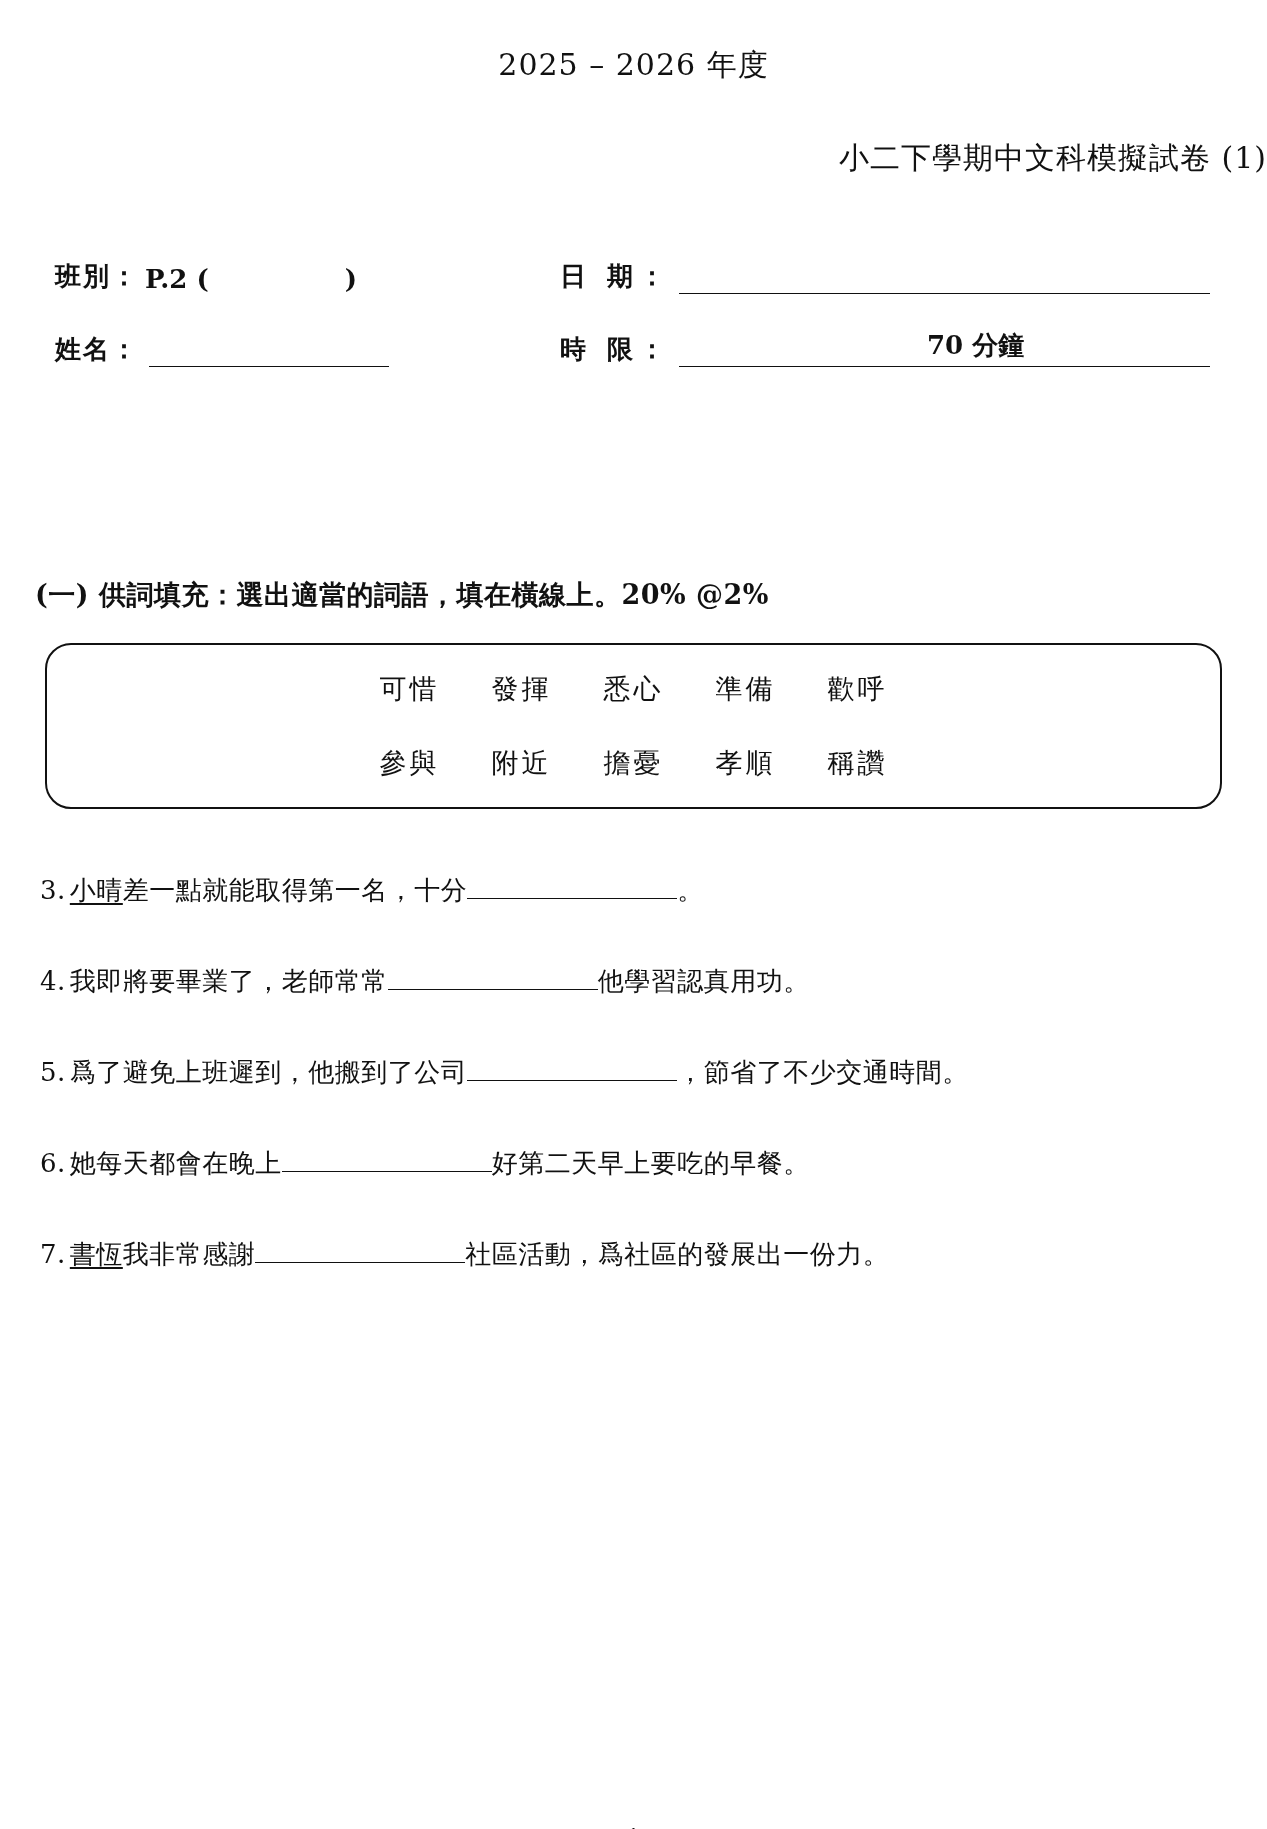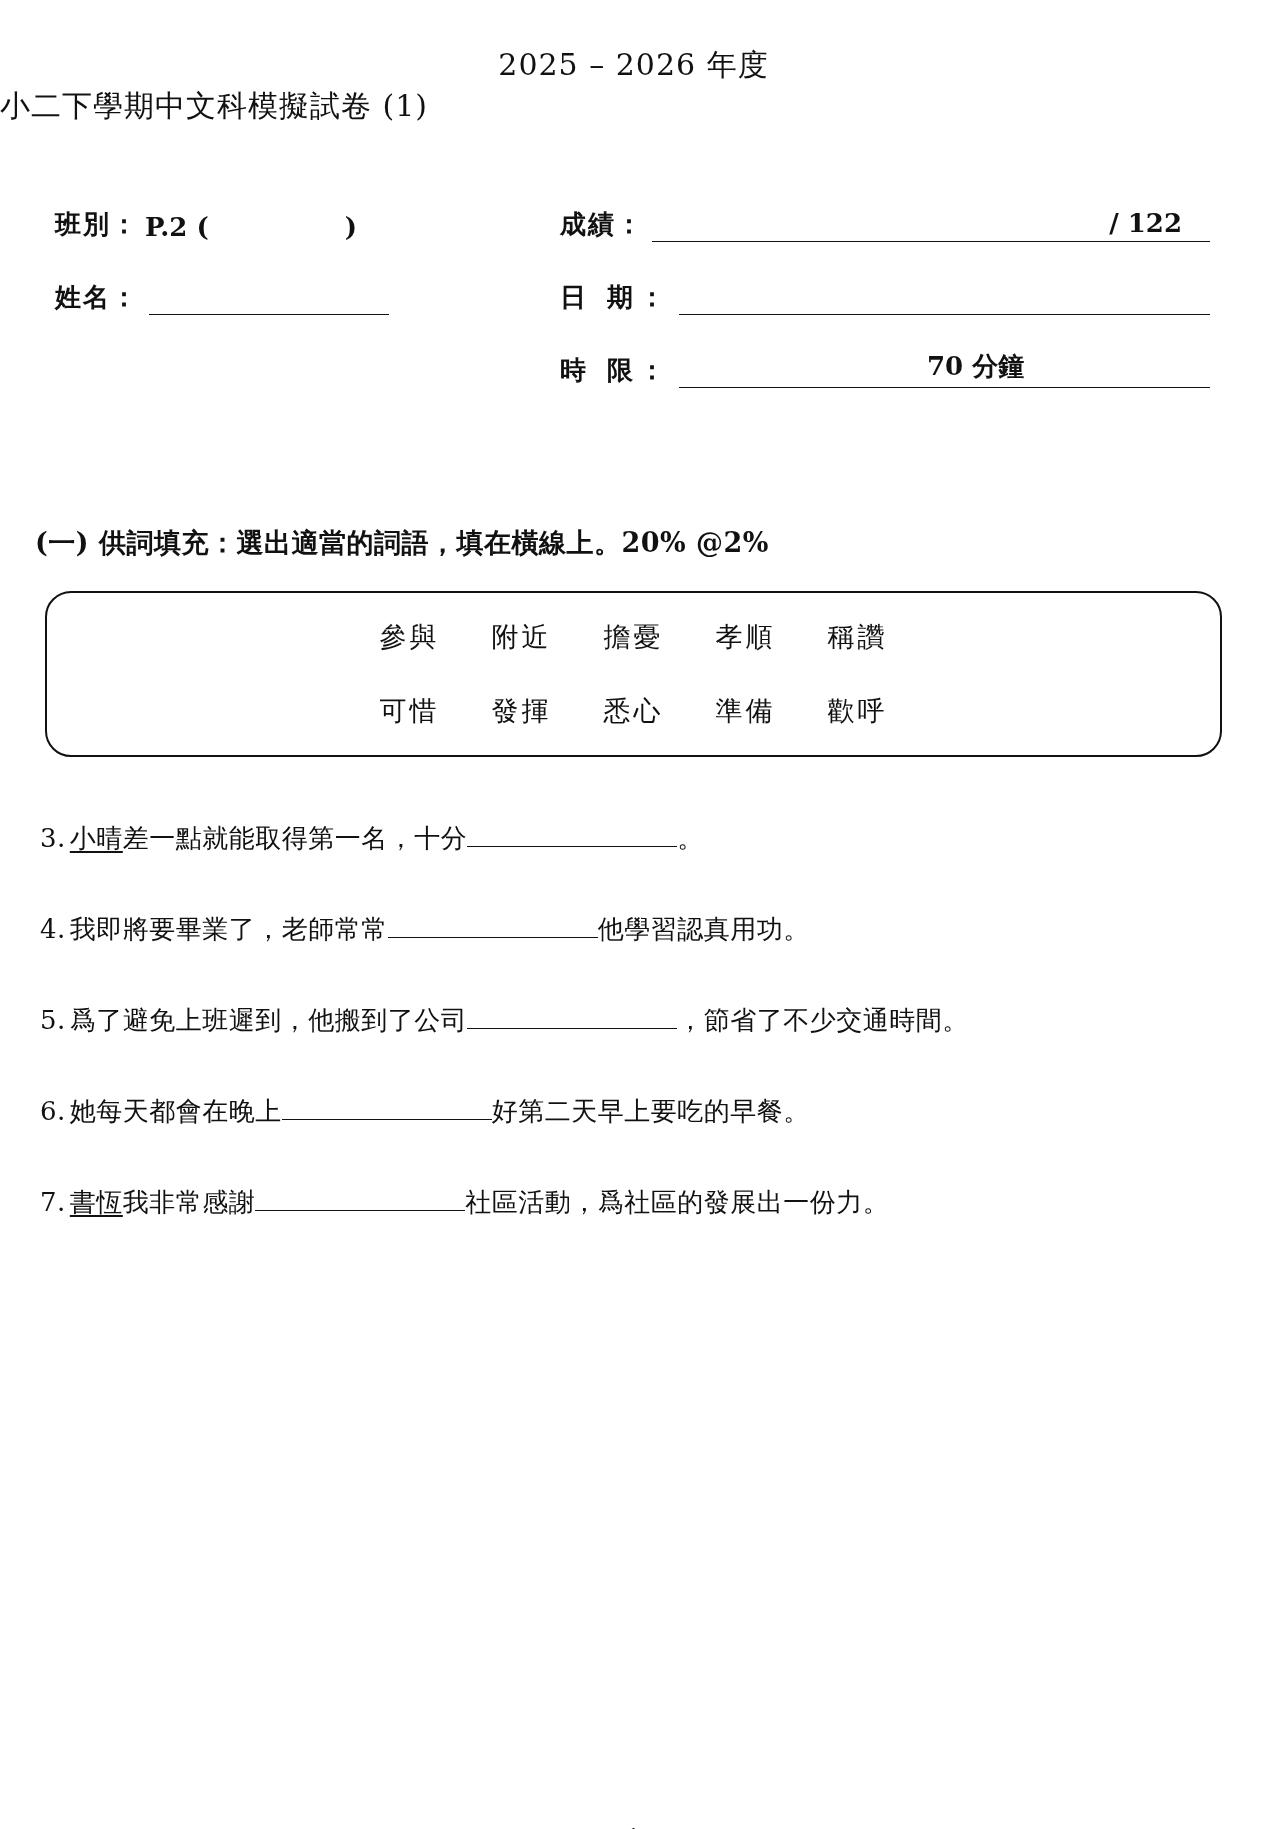--- a/index.html
+++ b/index.html
@@ -25,23 +25,24 @@
 
   
   .doc-title {
     text-align: center;
     font-size: 30px;
     letter-spacing: 1px;
     margin-top: 45px;
     font-family: "DejaVu Serif", "Liberation Serif", serif;
   }
   .doc-subtitle {
-    text-align: left;
+    text-align: right;
     font-size: 30px;
     letter-spacing: 1px;
+    margin-top: 52px;
   }
 
   
   .info-block {
     margin-top: 80px;
     position: relative;
     height: 200px;
     font-weight: bold;
   }
   .info-left {
@@ -185,56 +186,50 @@
         <span class="info-static">)</span>
       </div>
       <div class="info-row">
         <span class="info-label">姓名：</span>
         <span class="rule-fixed-short"></span>
       </div>
     </div>
 
     <div class="info-right">
       <div class="info-row">
-        <span class="info-label">成績：</span>
-        <span class="rule">
-          <span class="rule-note">/ 122</span>
-        </span>
-      </div>
-      <div class="info-row">
         <span class="info-label info-label-sp">日 期：</span>
         <span class="rule"></span>
       </div>
       <div class="info-row">
         <span class="info-label info-label-sp">時 限：</span>
         <span class="rule">
           <span class="rule-note-center">70  分鐘</span>
         </span>
       </div>
     </div>
 
   </div>
 
   <div class="section-heading">(一) 供詞填充：選出適當的詞語，填在橫線上。20% @2%</div>
 
   <div class="word-bank">
+    <div class="wb-row">
+      <span class="wb-word">可惜</span>
+      <span class="wb-word">發揮</span>
+      <span class="wb-word">悉心</span>
+      <span class="wb-word">準備</span>
+      <span class="wb-word">歡呼</span>
+    </div>
     <div class="wb-row">
       <span class="wb-word">參與</span>
       <span class="wb-word">附近</span>
       <span class="wb-word">擔憂</span>
       <span class="wb-word">孝順</span>
       <span class="wb-word">稱讚</span>
     </div>
-    <div class="wb-row">
-      <span class="wb-word">可惜</span>
-      <span class="wb-word">發揮</span>
-      <span class="wb-word">悉心</span>
-      <span class="wb-word">準備</span>
-      <span class="wb-word">歡呼</span>
-    </div>
   </div>
 
   <div class="questions">
 
 
 
     <div class="q-item">
       <span class="q-num">3.</span><span></span><span class="u">小晴</span><span>差一點就能取得第一名，十分</span><span class="q-blank blank-w"></span><span>。</span>
     </div>
 

